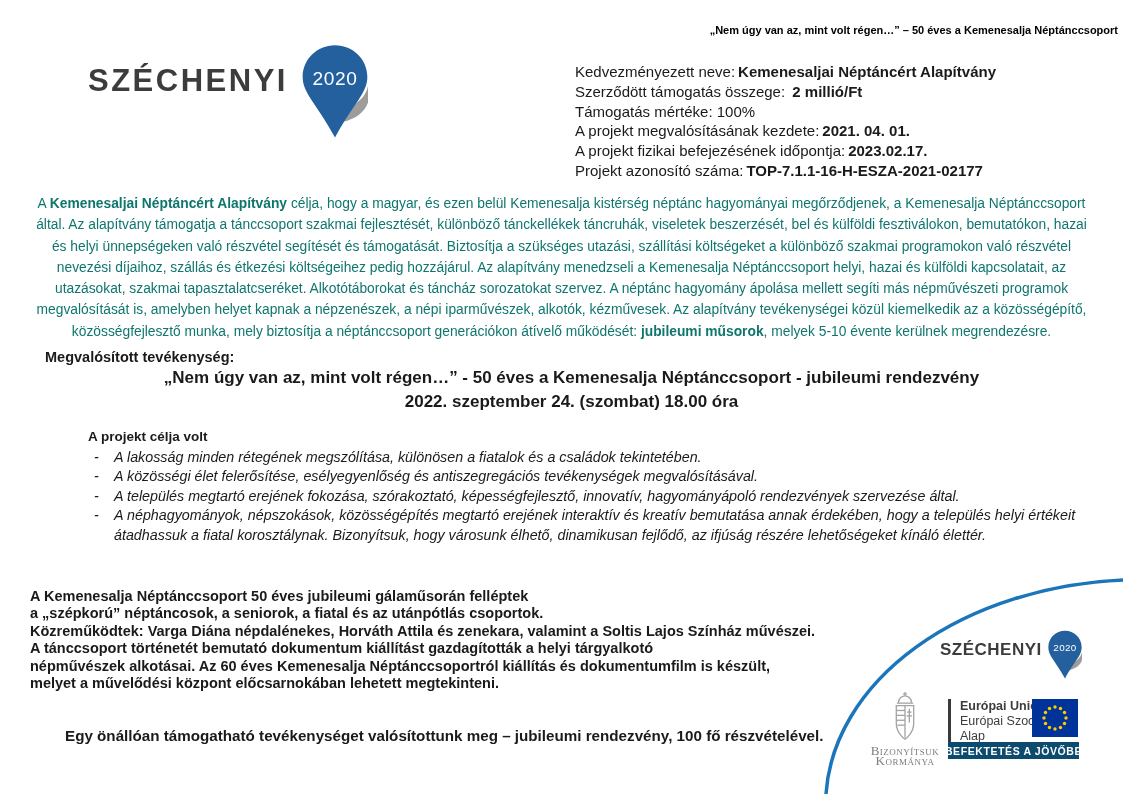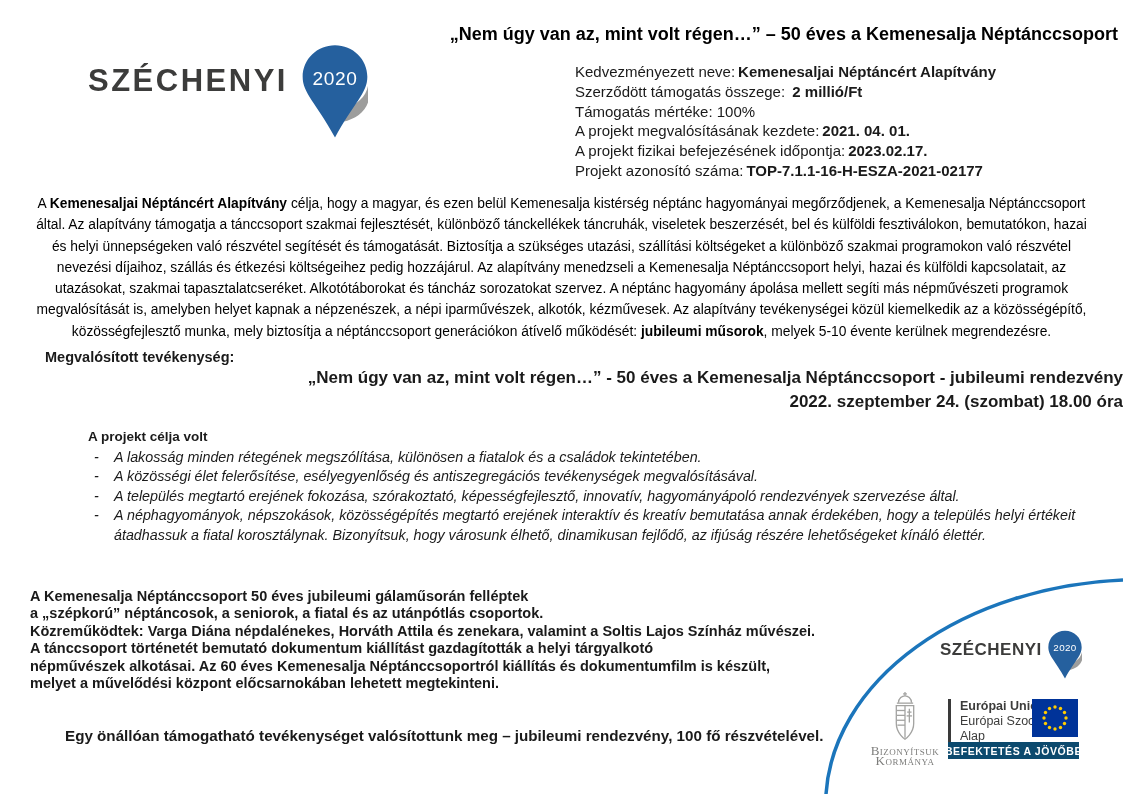--- a/index.html
+++ b/index.html
@@ -18,39 +18,39 @@
   .logo-big .logo-text {
     font-size: 31px; font-weight: bold; letter-spacing: 2.5px;
     color: #3c3c3b; margin-top: 20px;
   }
   .logo-big svg { margin-left: 14px; }
   .pin-year { fill: #ffffff; font-family: "Liberation Sans", sans-serif; letter-spacing: 1px; }
 
   
   .page-title {
     position: absolute; top: 24px; right: 5px;
-    font-size: 18px; font-weight: bold; color: #000;
+    font-size: 11px; font-weight: bold; color: #000;
     white-space: nowrap;
   }
 
   
   .details { position: absolute; left: 575px; top: 62px; font-size: 15px; line-height: 19.8px; }
   .details b { margin-left: 3px; }
 
   
   .intro {
     position: absolute; left: 32px; right: 32px; top: 193px;
-    text-align: center; font-size: 13.8px; line-height: 21.3px; color: #000000;
+    text-align: center; font-size: 13.8px; line-height: 21.3px; color: #0f766e;
   }
 
   
   .activity-label { position: absolute; left: 45px; top: 349px; font-size: 14.5px; font-weight: bold; }
   .event-title {
     position: absolute; left: 0; width: 100%; top: 366px;
-    text-align: right; font-weight: bold; font-size: 17px; line-height: 23.5px; padding-left: 20px;
+    text-align: center; font-weight: bold; font-size: 17px; line-height: 23.5px; padding-left: 20px;
   }
 
   
   .goals { position: absolute; left: 88px; right: 18px; top: 429px; }
   .goals-heading { font-size: 13.5px; font-weight: bold; margin-bottom: 4px; }
   .goals ul { list-style: none; font-style: italic; font-size: 14.3px; line-height: 19.4px; }
   .goals li { position: relative; padding-left: 26px; }
   .goals li::before { content: "-"; position: absolute; left: 6px; }
 
   

